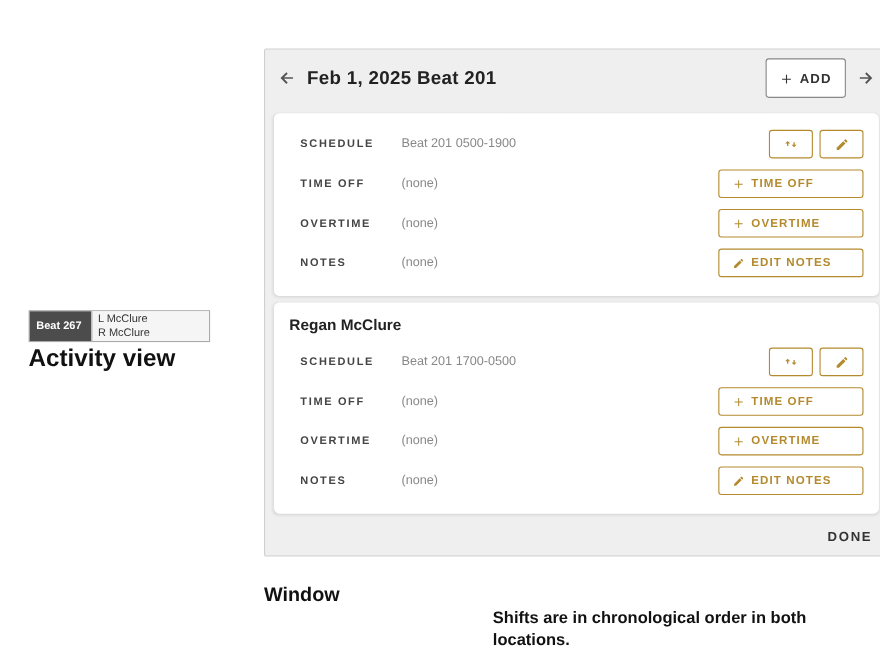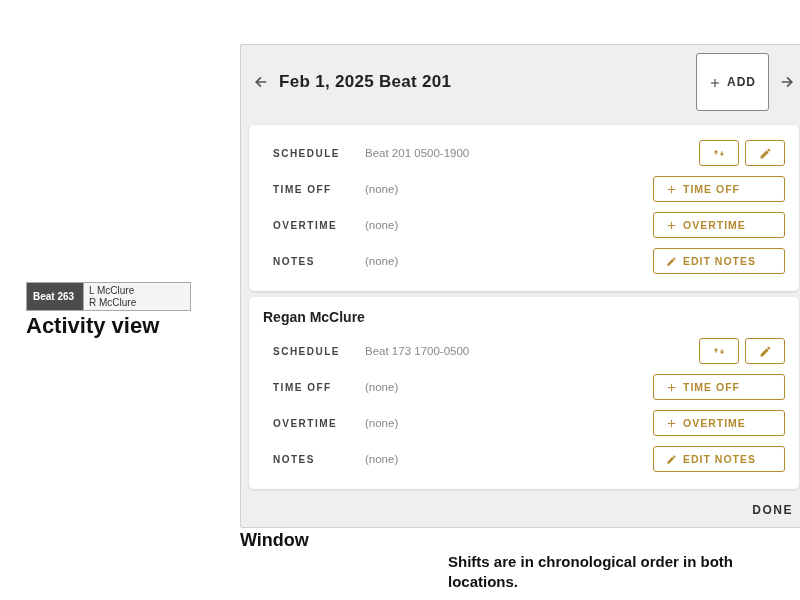--- a/index.html
+++ b/index.html
@@ -78,21 +78,21 @@
     font-size: 17px;
     font-weight: 700;
     color: #222;
     flex: 1;
     font-family: "Arial Narrow", "Segoe UI", sans-serif;
     letter-spacing: 0.3px;
   }
   .add-button {
     border: 1px solid #888;
     background: #fff;
-    padding: 21px 12px;
+    padding: 10px 12px;
     font-size: 12px;
     font-weight: 700;
     letter-spacing: 1px;
     color: #333;
     border-radius: 3px;
     display: flex;
     align-items: flex-end;
     gap: 6px;
     cursor: pointer;
   }
@@ -185,21 +185,21 @@
     color: #111;
     line-height: 1.35;
     width: 310px;
   }
 </style>
 </head>
 <body>
 
 <div class="activity-view">
   <div class="activity-row">
-    <div class="activity-beat">Beat 263</div>
+    <div class="activity-beat">Beat 267</div>
     <div class="activity-names">
       <div>L McClure</div>
       <div>R McClure</div>
     </div>
   </div>
   <div class="activity-label">Activity view</div>
 </div>
 
 <div class="window">
   <div class="window-header">
@@ -279,21 +279,21 @@
         </div>
       </div>
     </div>
   </div>
 
   <div class="card">
     <div class="card-name">Regan McClure</div>
 
     <div class="field-row">
       <div class="field-label">SCHEDULE</div>
-      <div class="field-value">Beat 173 1700-0500</div>
+      <div class="field-value">Beat 201 1700-0500</div>
       <div class="field-actions">
         <div class="btn icon-only">
           <svg width="14" height="14" viewBox="0 0 24 24">
               <path d="M7 7l-4 4h3v4h2v-4h3L7 7zm10 10l4-4h-3V9h-2v4h-3l4 4z" fill="#b48a2e"></path>
             </svg>
         </div>
         <div class="btn icon-only">
           <svg width="13" height="13" viewBox="0 0 24 24">
               <path d="M3 17.25V21h3.75L17.8 9.94l-3.75-3.75L3 17.25zM20.7 7.04a1 1 0 0 0 0-1.41l-2.34-2.34a1 1 0 0 0-1.41 0l-1.83 1.83 3.75 3.75 1.83-1.83z" fill="#b48a2e"></path>
             </svg>

